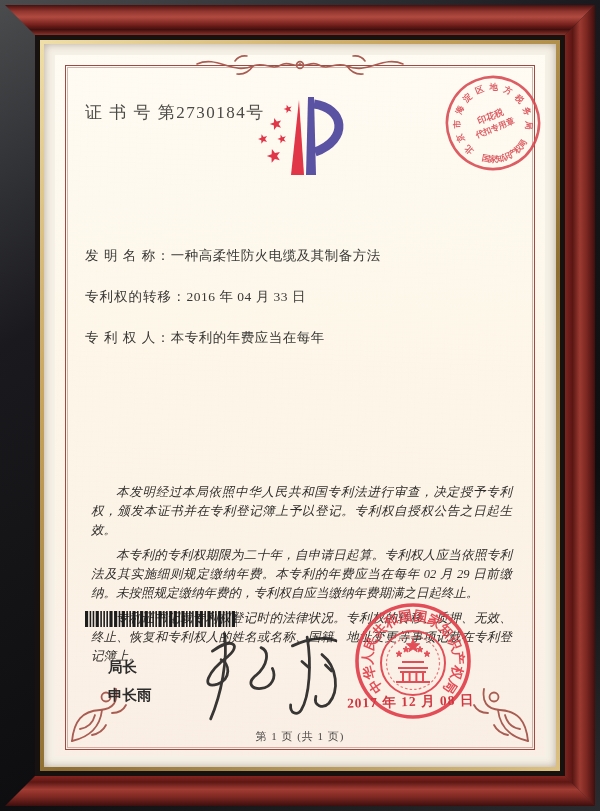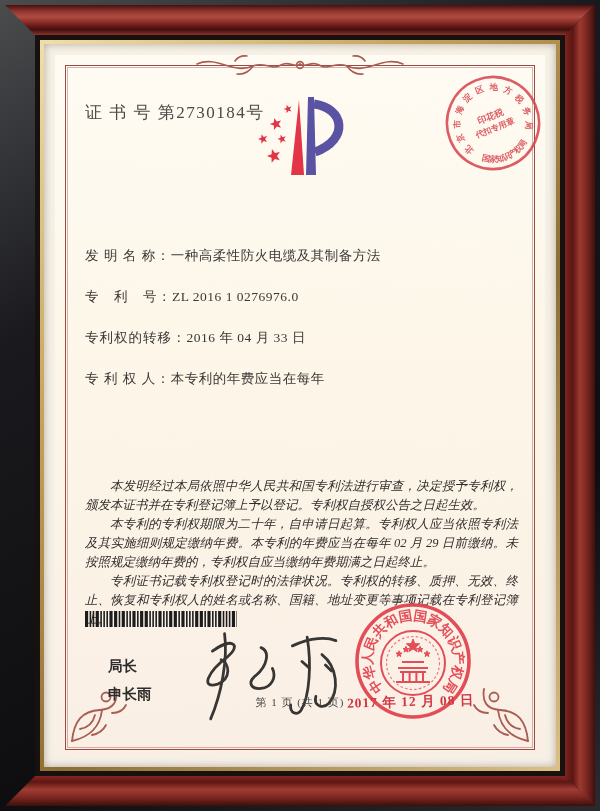--- a/index.html
+++ b/index.html
@@ -39,29 +39,29 @@
   .logo{position:absolute;left:50%;top:40px;transform:translateX(-50%);}
   .title{position:absolute;left:0;right:0;top:126px;text-align:center;font-size:27px;font-weight:bold;
          color:#2e2c2a;letter-spacing:14px;text-indent:14px;}
   .tax-stamp{position:absolute;left:388px;top:18px;width:100px;height:100px;transform:rotate(-22deg);opacity:.88;}
   .fields{position:absolute;left:30px;top:192px;right:24px;}
   .field-row{height:41px;font-size:13.5px;color:#3a3836;white-space:nowrap;}
   .f-label{letter-spacing:1px;}
   .f-value{letter-spacing:.5px;}
   .body-text{position:absolute;left:30px;top:422px;width:433px;font-size:12.5px;line-height:19px;
     color:#2f2d2b;text-align:justify;font-style:italic;}
-  .body-text p{margin:0;text-indent:2em;}
+  .body-text p{margin:6px;text-indent:2em;}
   .barcode{position:absolute;left:30px;top:556px;width:152px;height:16px;}
-  .officer{position:absolute;left:53px;top:598px;font-family:Liberation Mono, monospace;
+  .officer{position:absolute;left:53px;top:598px;font-family:Liberation Serif, serif;
     font-size:14.5px;line-height:28px;color:#2c2c2c;font-weight:600;}
   .signature{position:absolute;left:100px;top:570px;width:200px;height:100px;}
   .big-seal{position:absolute;left:282px;top:530px;width:152px;height:152px;opacity:.92;}
   .seal-date{position:absolute;left:292px;top:638px;font-size:13.5px;color:#cf3640;letter-spacing:1px;
     transform:rotate(-1.5deg);font-weight:bold;white-space:nowrap;}
-  .page-footer{position:absolute;left:0;right:0;top:640px;text-align:center;font-size:11px;
+  .page-footer{position:absolute;left:0;right:0;top:674px;text-align:center;font-size:11px;
     letter-spacing:1px;color:#4a4846;}
 </style>
 </head>
 <body>
 
 <div class="scene">
   <div class="frame-edge"></div>
   <div class="wood-strip wood-top"></div>
   <div class="wood-strip wood-bottom"></div>
   <div class="wood-strip wood-left"></div>
@@ -139,21 +139,20 @@
           <text x="56.9" y="85.3" transform="rotate(349.0 56.9 85.3)" text-anchor="middle" dy="0.35em" font-size="8.2">产</text>
           <text x="63.5" y="83.4" transform="rotate(338.0 63.5 83.4)" text-anchor="middle" dy="0.35em" font-size="8.2">权</text>
           <text x="69.6" y="80.2" transform="rotate(327.0 69.6 80.2)" text-anchor="middle" dy="0.35em" font-size="8.2">局</text>
           <text x="50" y="46" text-anchor="middle" font-size="9">印花税</text>
           <text x="50" y="58" text-anchor="middle" font-size="8.2">代扣专用章</text>
         </g>
     </svg>
 
     <div class="fields" id="fields">
         <div class="field-row"><span class="f-label">发 明 名 称：</span><span class="f-value">一种高柔性防火电缆及其制备方法</span></div>
-        <div class="field-row"><span class="f-label">专　利　号：</span><span class="f-value">ZL 2016 1 0276976.0</span></div>
         <div class="field-row"><span class="f-label">专利权的转移：</span><span class="f-value">2016 年 04 月 33 日</span></div>
         <div class="field-row"><span class="f-label">专 利 权 人：</span><span class="f-value">本专利的年费应当在每年</span></div>
       </div>
 
     <div class="body-text">
       <p>本发明经过本局依照中华人民共和国专利法进行审查，决定授予专利权，颁发本证书并在专利登记簿上予以登记。专利权自授权公告之日起生效。</p>
       <p>本专利的专利权期限为二十年，自申请日起算。专利权人应当依照专利法及其实施细则规定缴纳年费。本专利的年费应当在每年 02 月 29 日前缴纳。未按照规定缴纳年费的，专利权自应当缴纳年费期满之日起终止。</p>
       <p>专利证书记载专利权登记时的法律状况。专利权的转移、质押、无效、终止、恢复和专利权人的姓名或名称、国籍、地址变更等事项记载在专利登记簿上。</p>
     </div>
 

